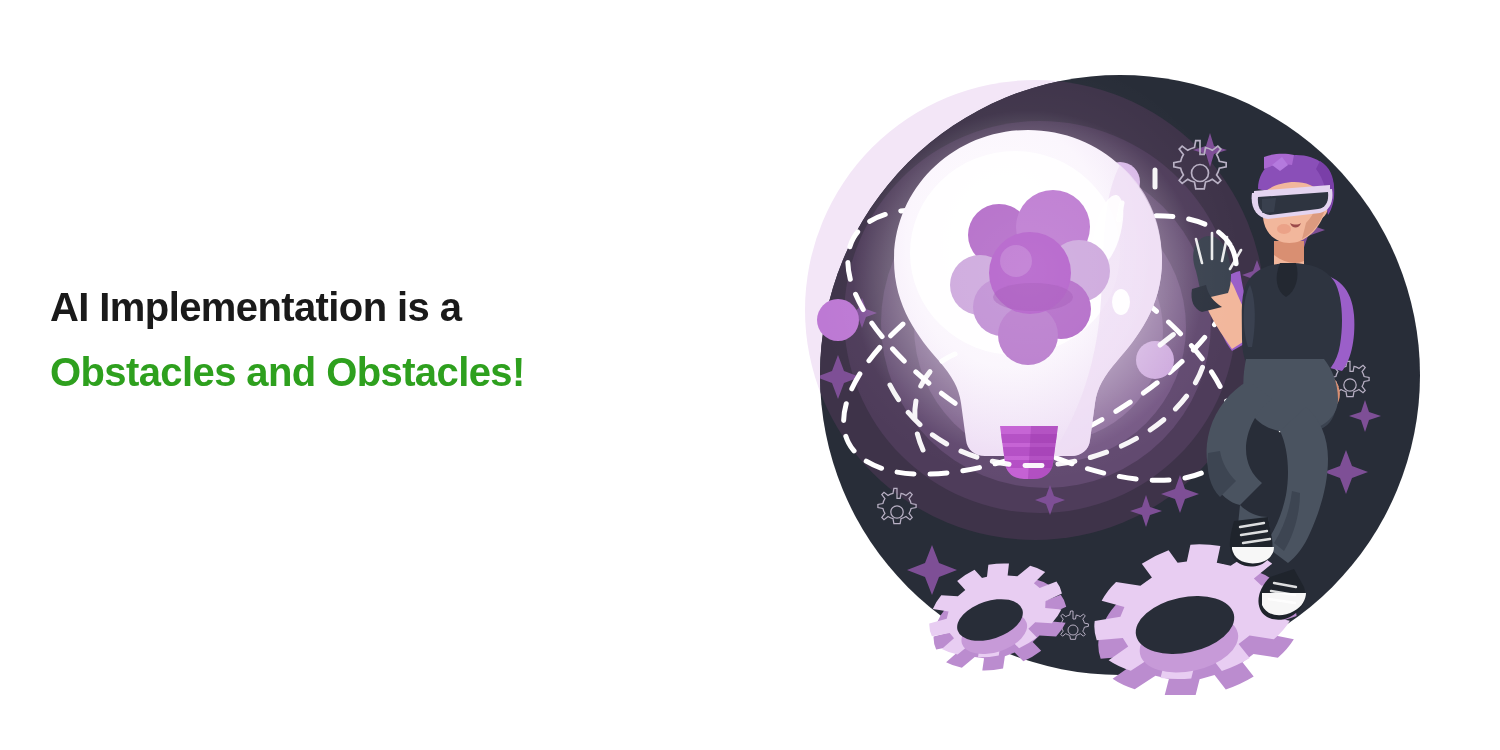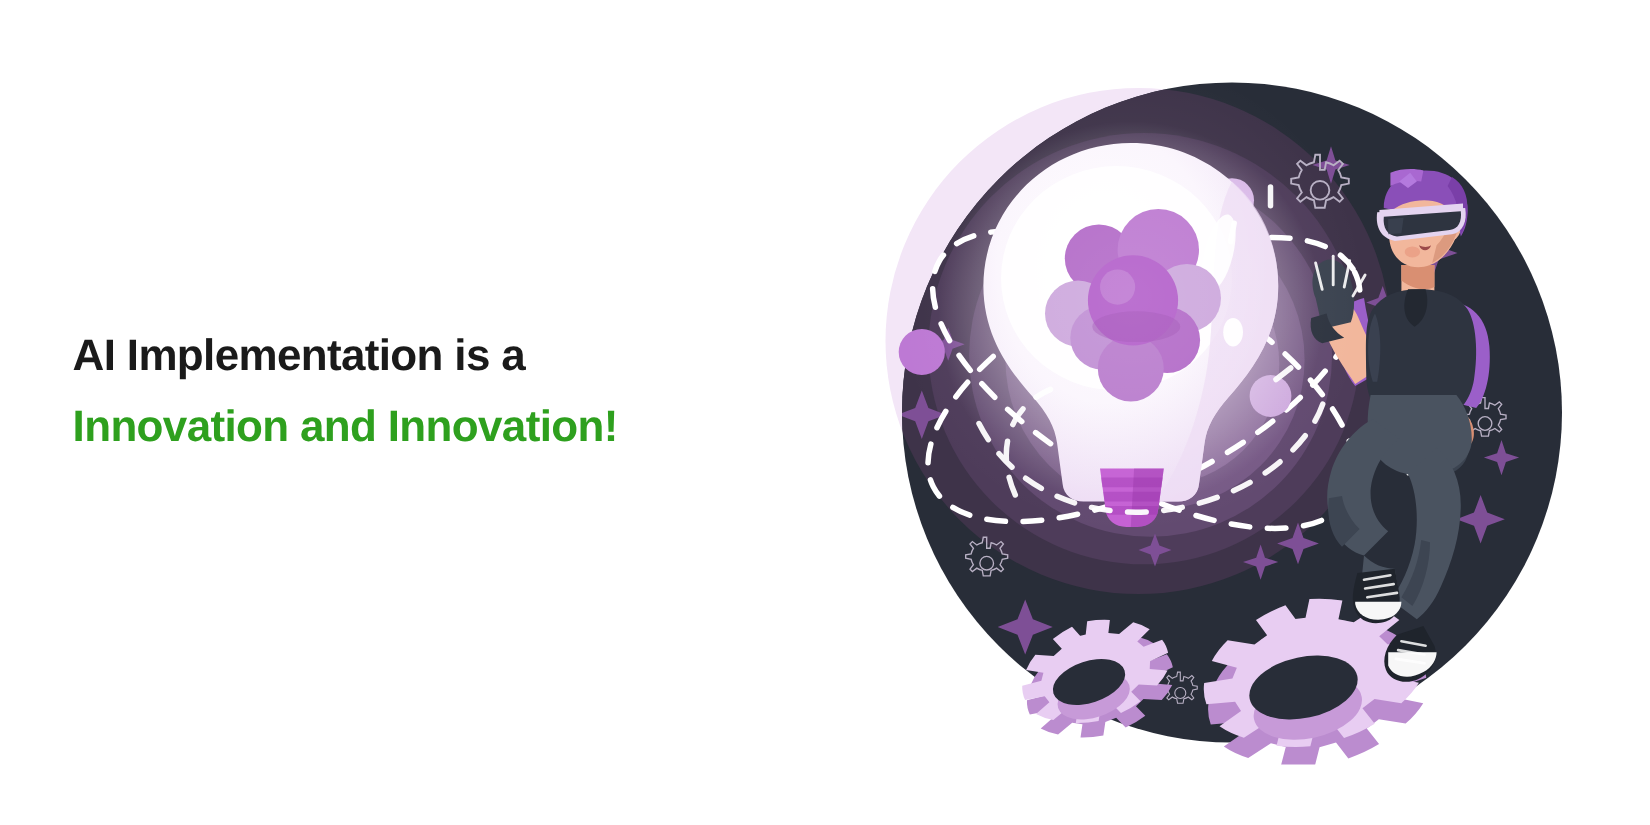--- a/index.html
+++ b/index.html
@@ -20,21 +20,21 @@
   }
 
   
   .copy {
     position: absolute;
     left: 50px;
     top: 275px;
     width: 700px;
   }
   .headline {
-    margin: 16px;
+    margin: 0;
     font-family: "Liberation Sans", sans-serif;
     font-size: 40px;
     line-height: 65px;
     font-weight: 700;
     letter-spacing: -0.6px;
     color: #1a1a1a;
     white-space: nowrap;
   }
   .headline .line { display: block; }
   .headline .accent { color: #2ea01e; }
@@ -50,21 +50,21 @@
   .illustration svg { display: block; width: 650px; height: 640px; }
 </style>
 </head>
 <body>
 
 <div class="stage">
 
   <div class="copy">
     <h1 class="headline">
       <span class="line">AI Implementation is a</span>
-      <span class="line accent">Innovation and Innovation!</span>
+      <span class="line accent">Obstacles and Obstacles!</span>
     </h1>
   </div>
 
   <div class="illustration">
     <svg viewBox="0 0 650 640" xmlns="http://www.w3.org/2000/svg">
       <defs>
         <clipPath id="darkClip">
           <ellipse cx="330" cy="320" rx="300" ry="300"></ellipse>
         </clipPath>
         <clipPath id="lightClip">

